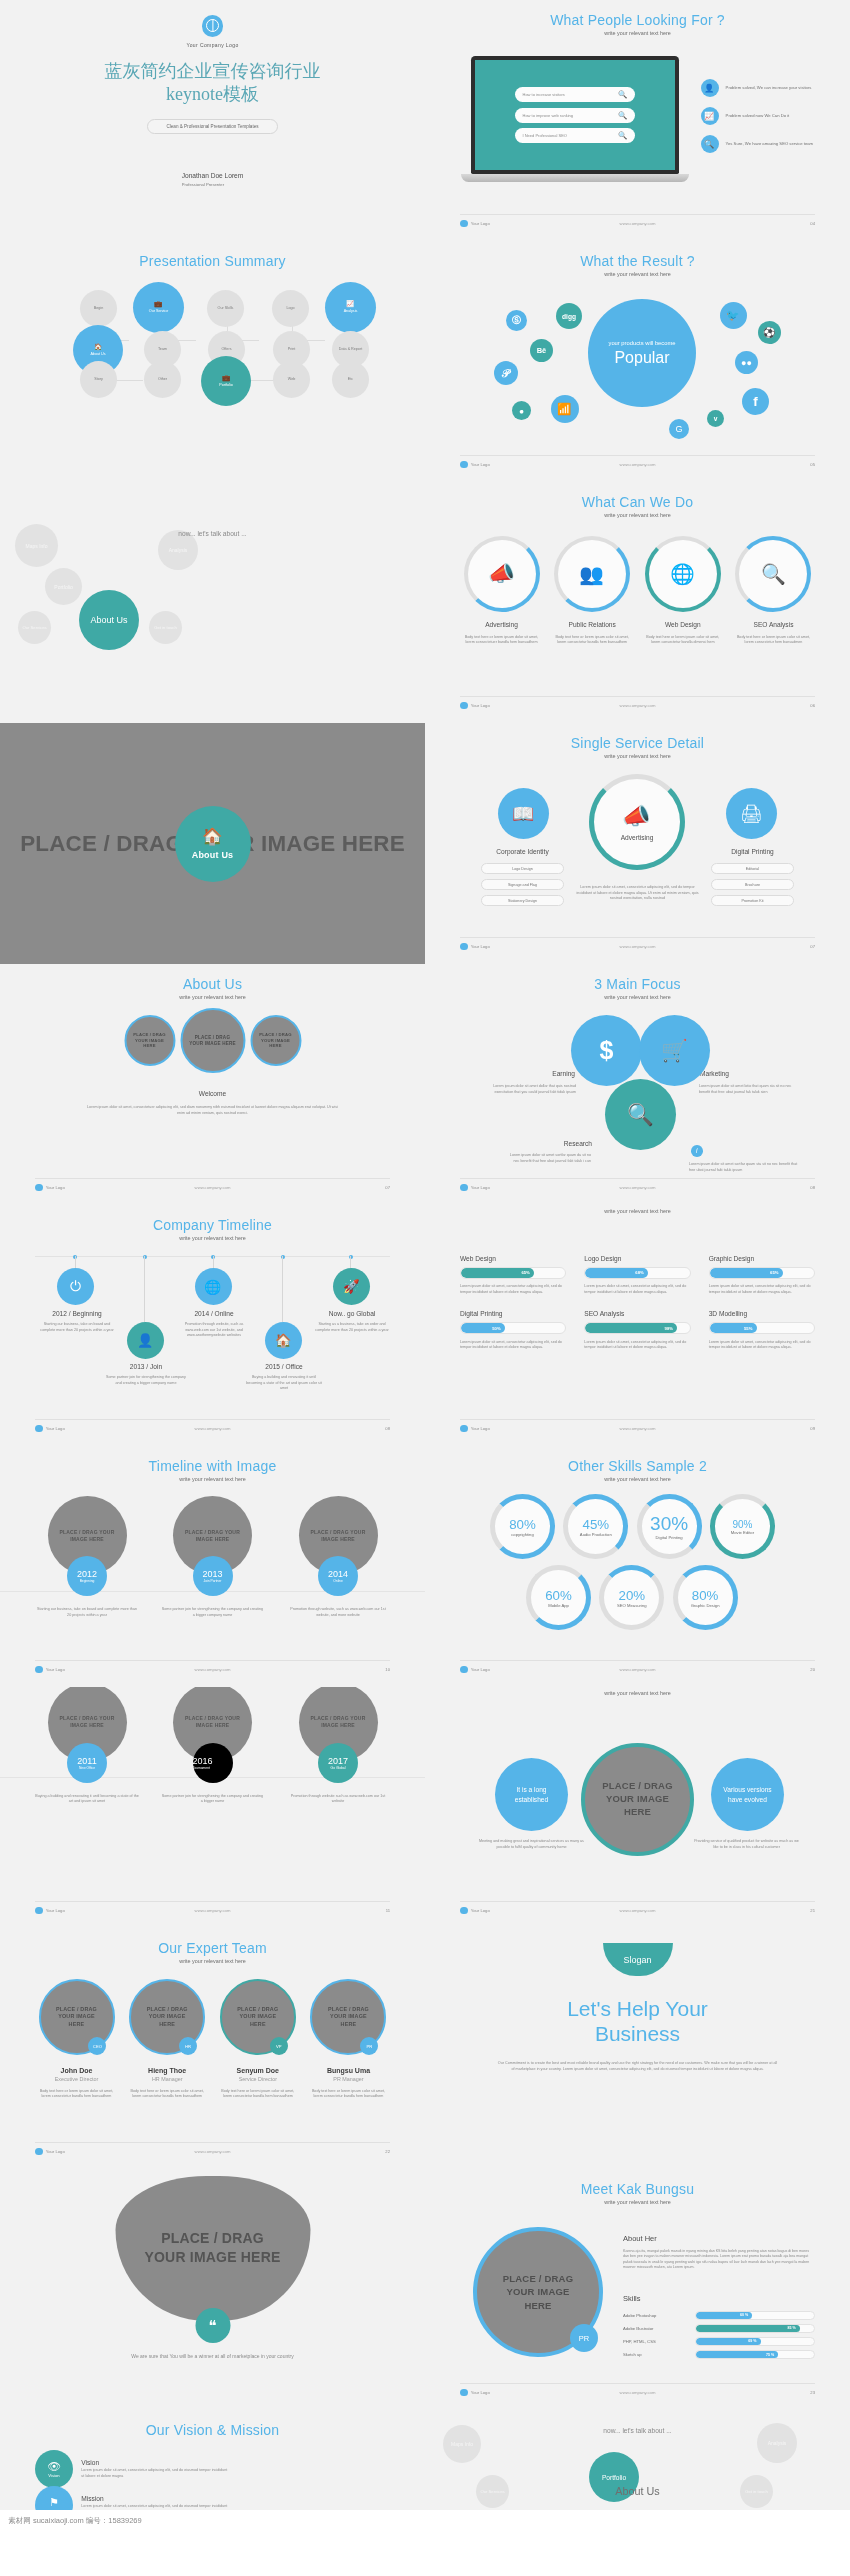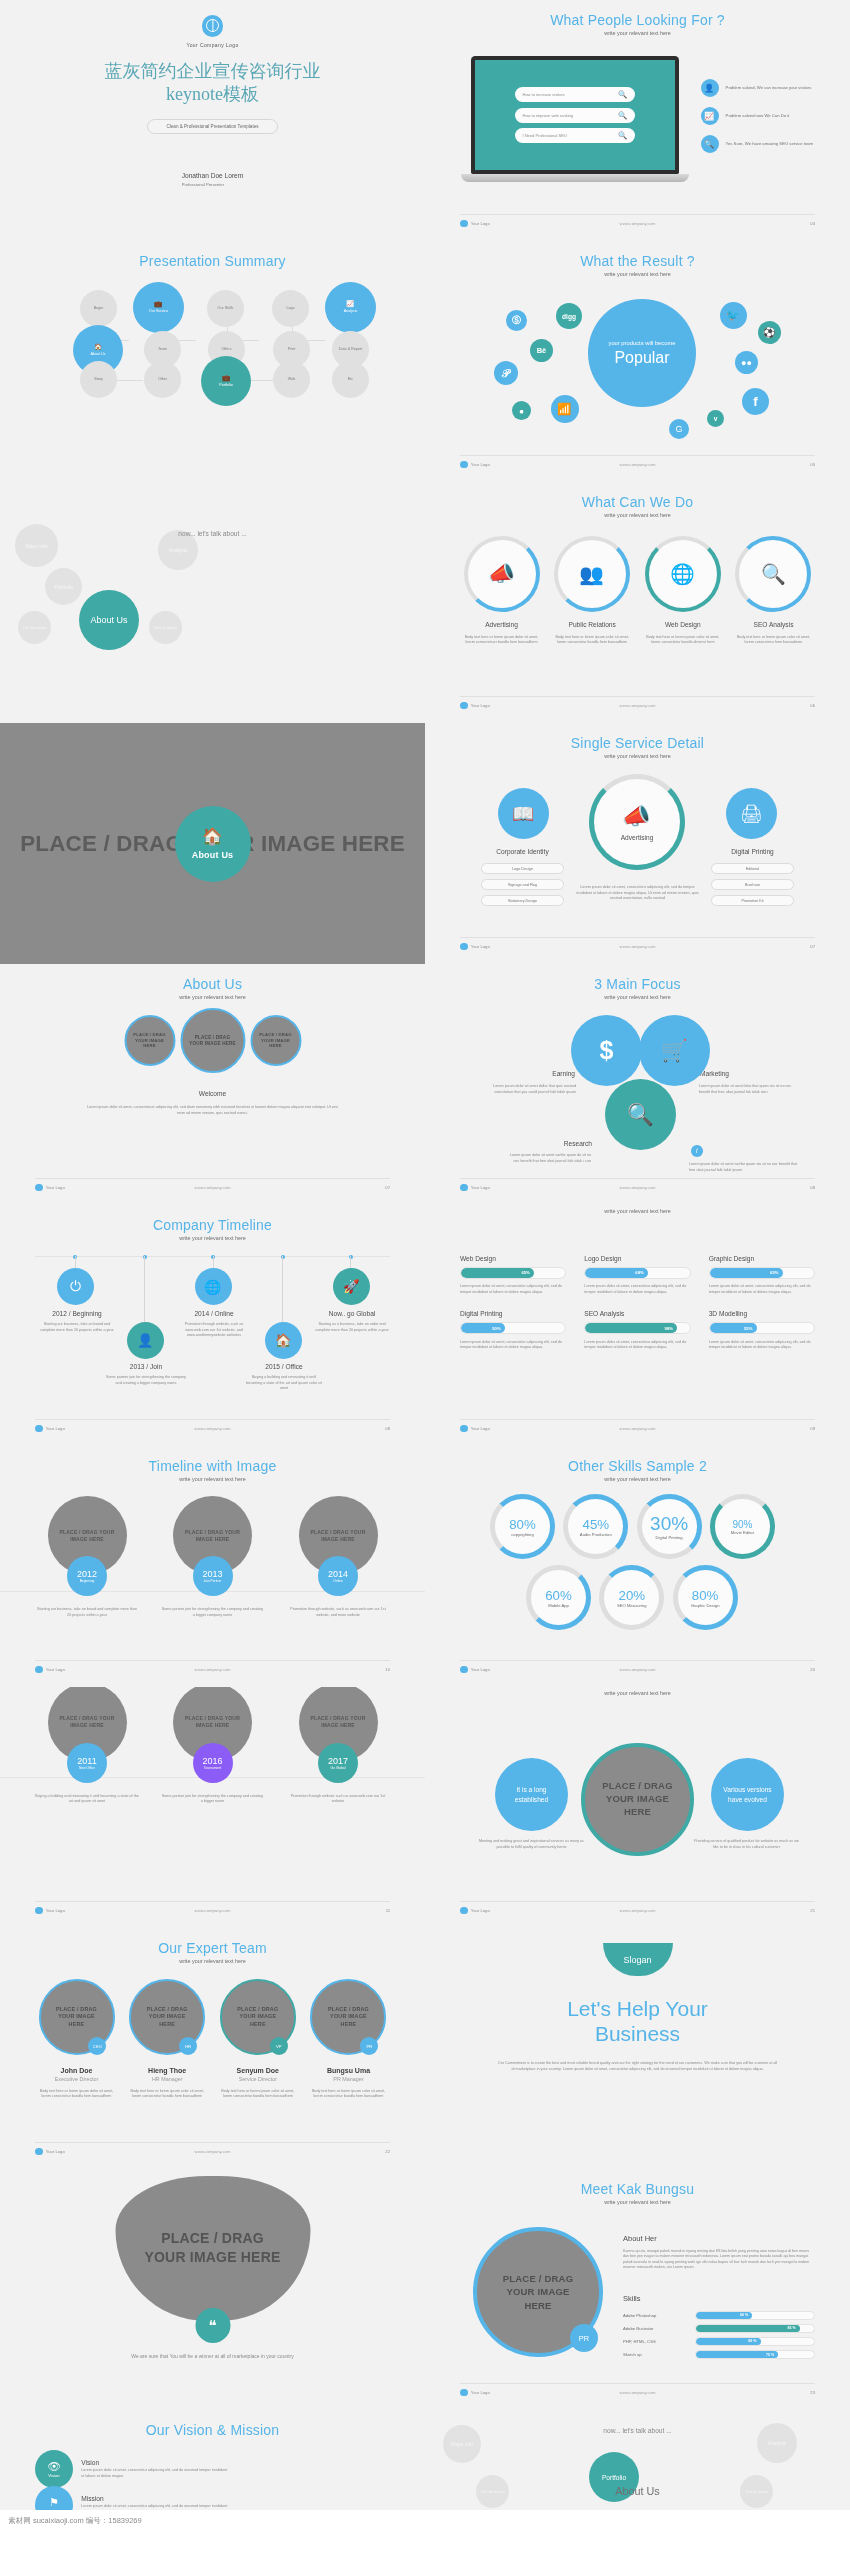--- a/index.html
+++ b/index.html
@@ -599,21 +599,21 @@
       <div style="width:104px;text-align:center;position:relative;">
         <div class="ph" style="width:79px;height:79px;border-radius:50%;margin:0 auto;font-size:5px;line-height:1.4;padding:10px;color:#565656;">PLACE / DRAG YOUR IMAGE HERE</div>
         <div style="position:absolute;left:50%;transform:translateX(-50%);top:60px;width:40px;height:40px;border-radius:50%;background:#55b4e8;color:#fff;display:flex;flex-direction:column;align-items:center;justify-content:center;">
           <span style="font-size:9px;">2011</span>
           <span style="font-size:3.3px;">New Office</span>
           </div>
         <div class="body-txt" style="margin-top:32px;">Buying a building and renovating it until becoming a state of the art and ipsum sit amet</div>
       </div>
       <div style="width:104px;text-align:center;position:relative;">
         <div class="ph" style="width:79px;height:79px;border-radius:50%;margin:0 auto;font-size:5px;line-height:1.4;padding:10px;color:#565656;">PLACE / DRAG YOUR IMAGE HERE</div>
-        <div style="position:absolute;left:50%;transform:translateX(-50%);top:60px;width:40px;height:40px;border-radius:50%;background:#8b5cf6;color:#fff;display:flex;flex-direction:column;align-items:center;justify-content:center;">
+        <div style="position:absolute;left:50%;transform:translateX(-50%);top:60px;width:40px;height:40px;border-radius:50%;background:#000000;color:#fff;display:flex;flex-direction:column;align-items:flex-start;justify-content:center;">
           <span style="font-size:9px;">2016</span>
           <span style="font-size:3.3px;">Tournament</span>
           </div>
         <div class="body-txt" style="margin-top:32px;">Some partner join for strengthening the company and creating a bigger name</div>
       </div>
       <div style="width:104px;text-align:center;position:relative;">
         <div class="ph" style="width:79px;height:79px;border-radius:50%;margin:0 auto;font-size:5px;line-height:1.4;padding:10px;color:#565656;">PLACE / DRAG YOUR IMAGE HERE</div>
         <div style="position:absolute;left:50%;transform:translateX(-50%);top:60px;width:40px;height:40px;border-radius:50%;background:#3fa9a5;color:#fff;display:flex;flex-direction:column;align-items:center;justify-content:center;">
           <span style="font-size:9px;">2017</span>
           <span style="font-size:3.3px;">Go Global</span>

